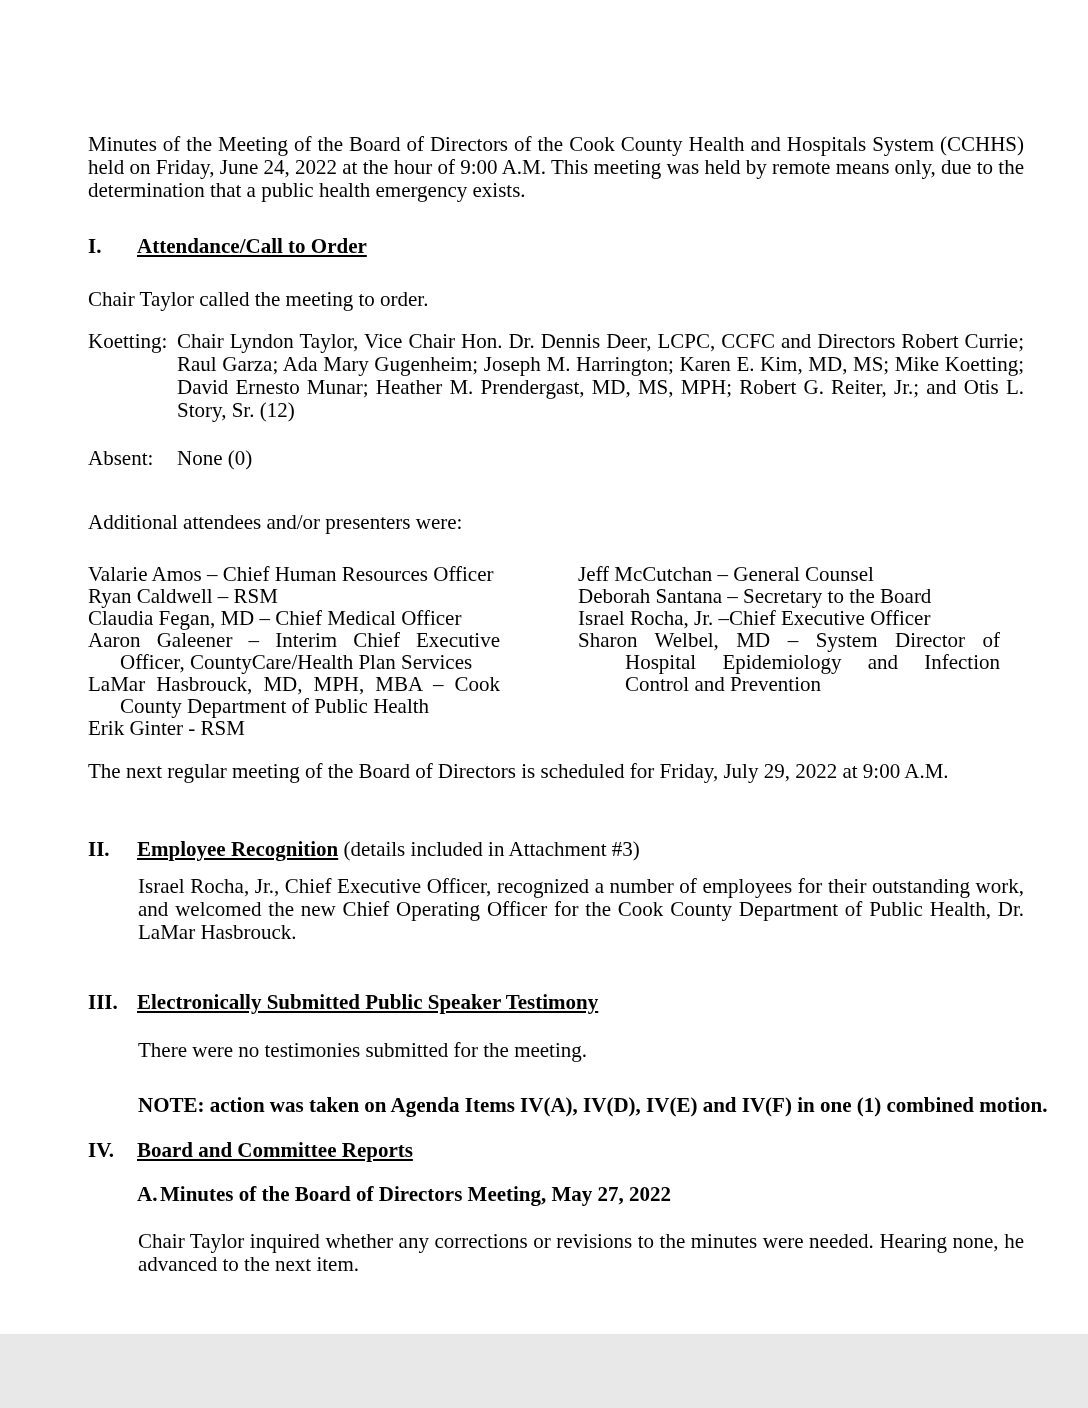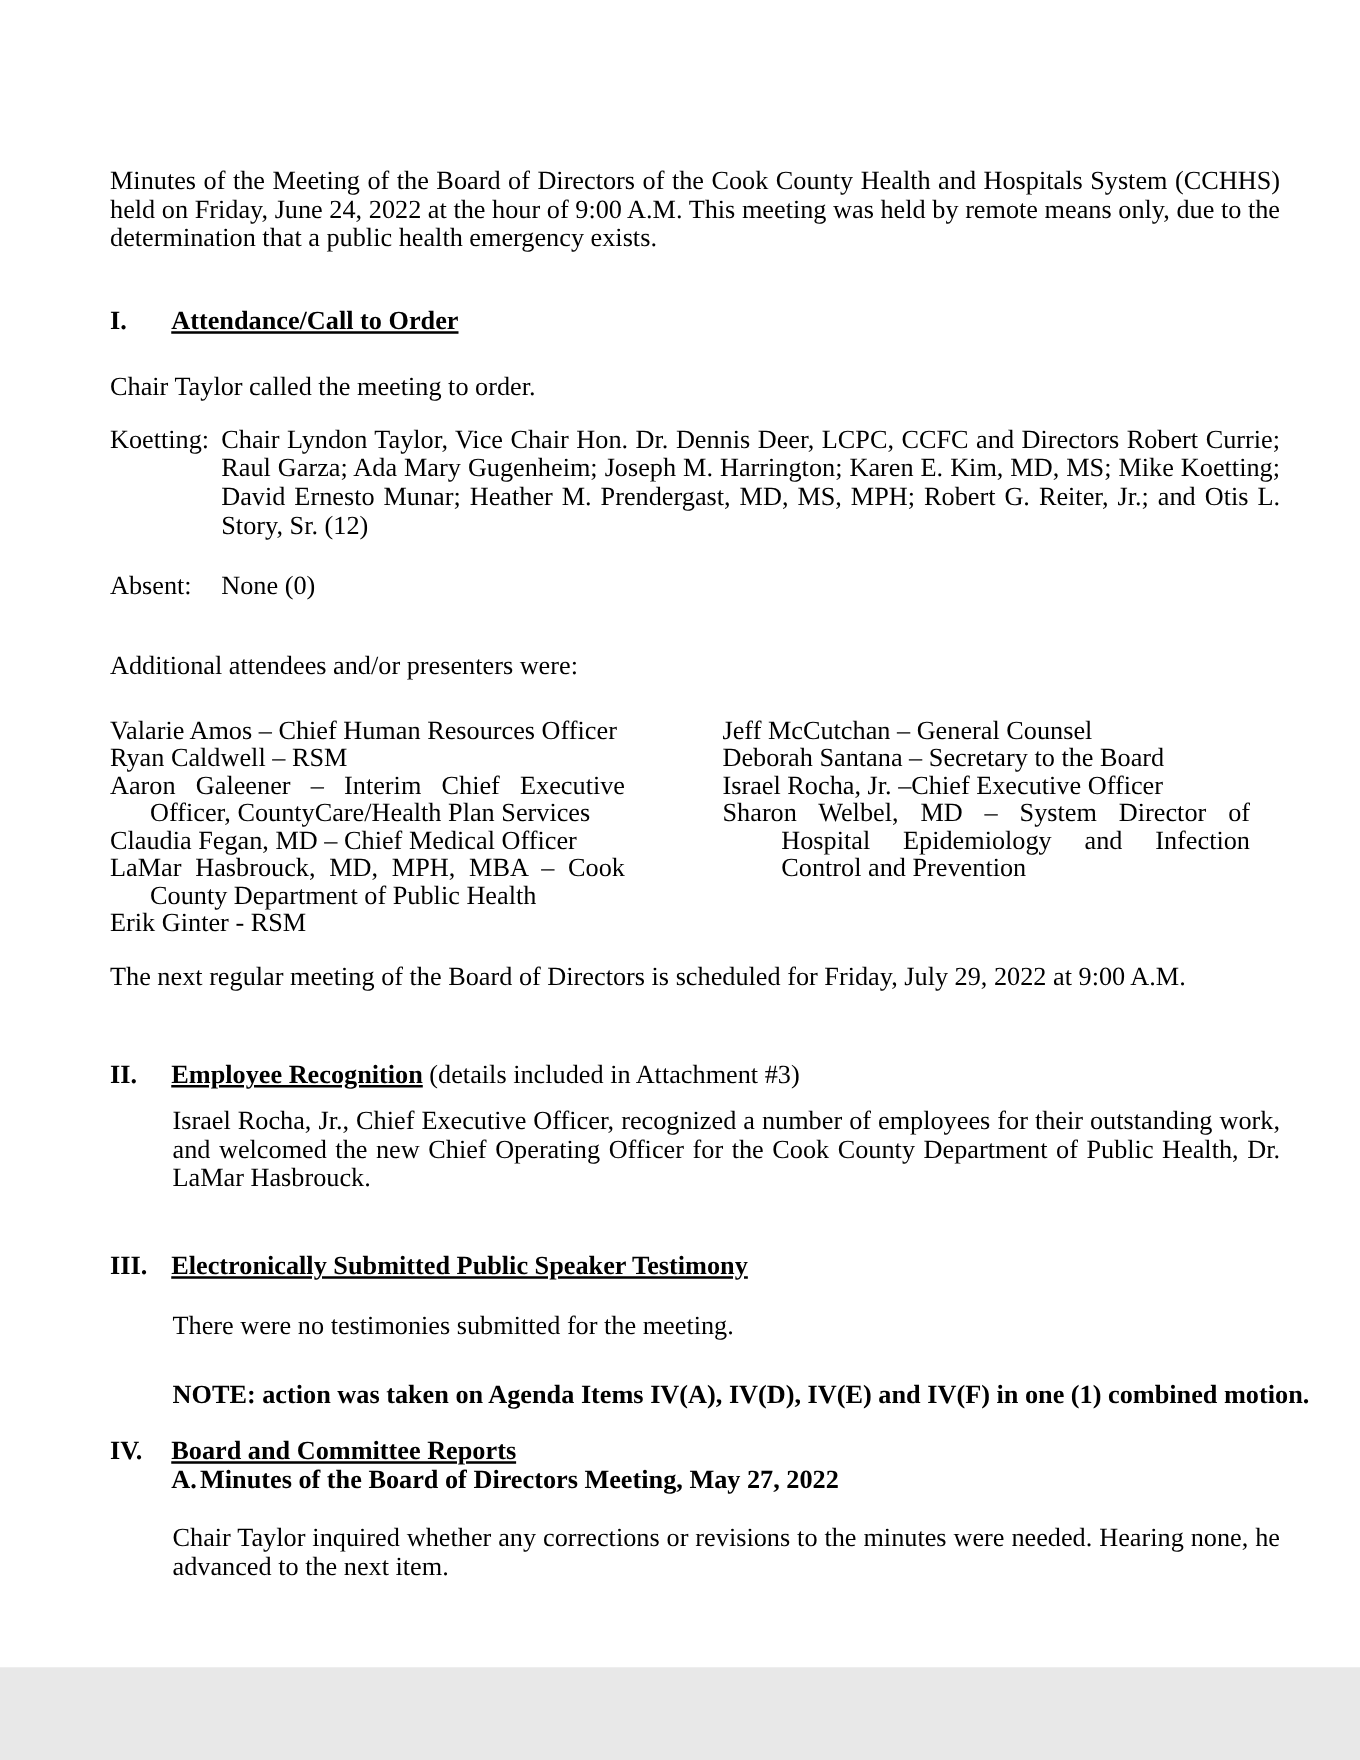--- a/index.html
+++ b/index.html
@@ -11,21 +11,21 @@
     background: #ffffff;
     color: #000000;
     font-family: "Liberation Serif", "DejaVu Serif", serif;
     font-size: 21px;
     line-height: 23px;
     padding: 133px 64px 0 88px;
     overflow: hidden;
   }
   .justify { text-align: justify; }
   .intro { margin-top: 0; }
-  .sec-head { font-weight: bold; margin-top: 43px; }
+  .sec-head { font-weight: bold; margin-top: 33px; }
   .sec-head .sec-num { display: inline-block; width: 49px; }
   .sec-head .sec-title { text-decoration: underline; }
   .sec-suffix { font-weight: normal; text-decoration: none; }
   .call-line { margin-top: 30px; }
   .roster-row { display: flex; }
   .roster-row.present { margin-top: 19px; }
   .roster-row.absent { margin-top: 25px; justify-content: space-between; }
   .roster-label { flex: 0 0 89px; }
   .roster-text { flex: 1; text-align: justify; }
   .attendees-intro { margin-top: 41px; }
@@ -34,21 +34,21 @@
   .col-right { width: 422px; margin-left: 78px; }
   .col-left  .att-item { padding-left: 32px; text-indent: -32px; text-align: justify; }
   .col-right .att-item { padding-left: 47px; text-indent: -47px; text-align: justify; }
   .next-meeting { margin-top: 21px; }
   .h2 { margin-top: 55px; }
   .s2-body { margin-left: 50px; margin-top: 14px; }
   .h3 { margin-top: 47px; }
   .s3-body { margin-left: 50px; margin-top: 25px; }
   .note-line { margin-left: 50px; margin-top: 32px; font-weight: bold; white-space: nowrap; }
   .h4 { margin-top: 22px; }
-  .a-head { margin-left: 49px; font-weight: bold; }
+  .a-head { margin-left: 49px; margin-top: 21px; font-weight: bold; }
   .a-head .a-num { display: inline-block; width: 23px; }
   .s4-body { margin-left: 50px; margin-top: 24px; }
 </style>
 </head>
 <body>
 
 <div class="page">
 
   <p class="intro justify">Minutes of the Meeting of the Board of Directors of the Cook County Health and Hospitals System (CCHHS) held on Friday, June 24, 2022 at the hour of 9:00 A.M.  This meeting was held by remote means only, due to the determination that a public health emergency exists.</p>
 
@@ -67,22 +67,22 @@
     <span class="roster-label">Absent:</span>
     <span class="roster-text">None (0)</span>
   </div>
 
   <p class="attendees-intro">Additional attendees and/or presenters were:</p>
 
   <div class="columns">
     <div class="col-left">
       <div class="att-item">Valarie Amos – Chief Human Resources Officer</div>
       <div class="att-item">Ryan Caldwell – RSM</div>
+      <div class="att-item">Claudia Fegan, MD – Chief Medical Officer</div>
       <div class="att-item">Aaron Galeener – Interim Chief Executive Officer, CountyCare/Health Plan Services</div>
-      <div class="att-item">Claudia Fegan, MD – Chief Medical Officer</div>
       <div class="att-item">LaMar Hasbrouck, MD, MPH, MBA – Cook County Department of Public Health</div>
       <div class="att-item">Erik Ginter - RSM</div>
     </div>
     <div class="col-right">
       <div class="att-item">Jeff McCutchan – General Counsel</div>
       <div class="att-item">Deborah Santana – Secretary to the Board</div>
       <div class="att-item">Israel Rocha, Jr. –Chief Executive Officer</div>
       <div class="att-item">Sharon Welbel, MD – System Director of Hospital Epidemiology and Infection Control and Prevention</div>
     </div>
   </div>

